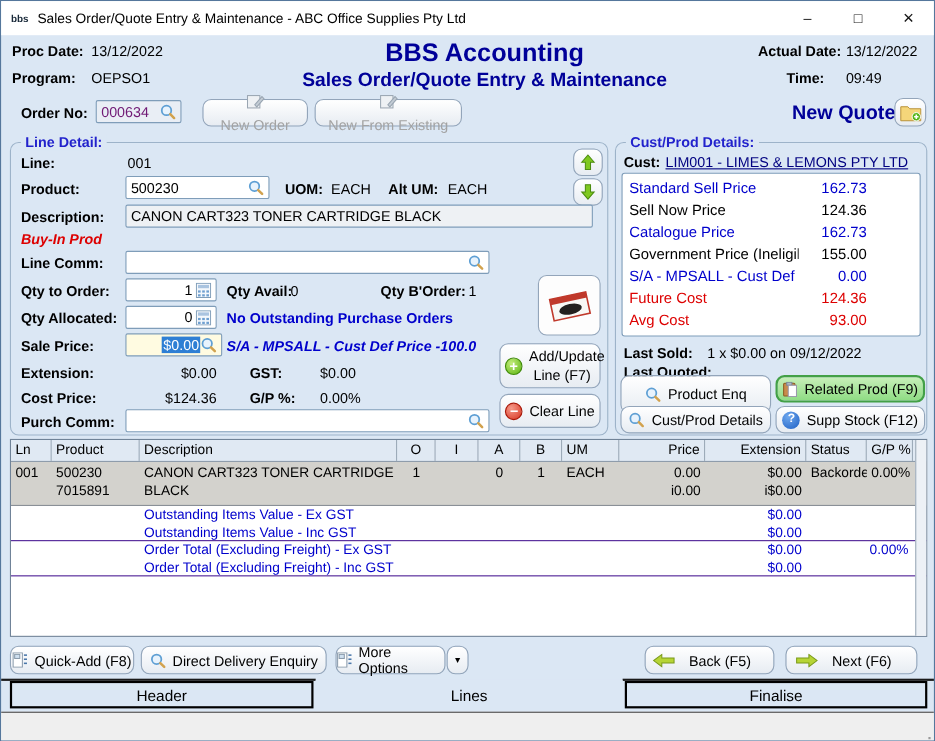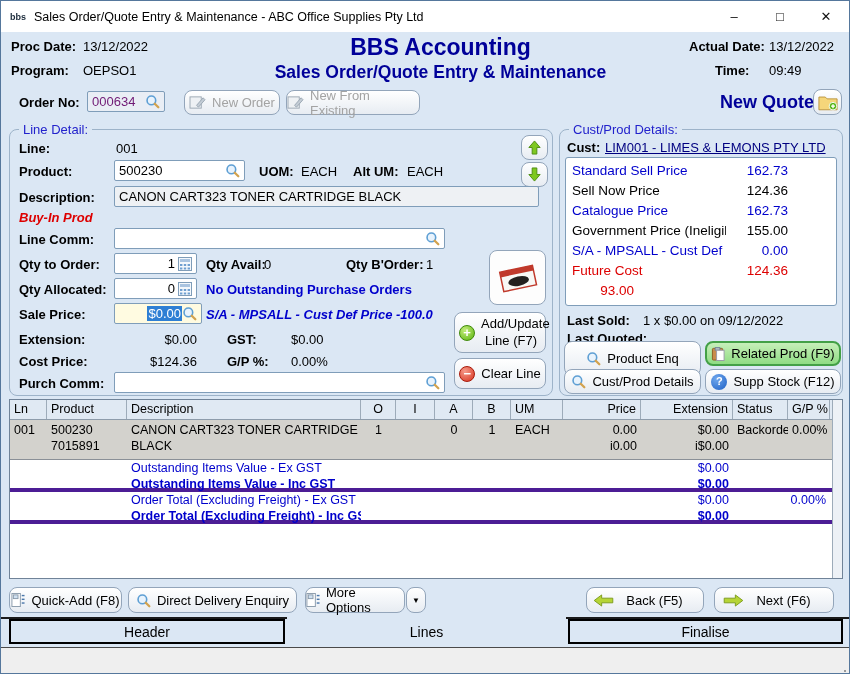--- a/index.html
+++ b/index.html
@@ -26,50 +26,50 @@
   
   .fld { position:absolute; height:21px; background:#fff; border:1px solid #7f9db9; border-radius:2px; display:flex; align-items:center; font-size:13px; padding:0 4px; color:#000; }
   .fld .tail { margin-left:auto; display:flex; align-items:center; }
   .fld.ro { background:#eef1f4; }
   .fld.dis { background:#e9eef5; color:#701a75;text-align:center; }
   .fld.cream { background:#fffbe1; }
   .selhl { background:#2e7fd4; color:#fff; padding:0 1px; }
 
   
   .btn { position:absolute; display:flex; align-items:center; justify-content:center; gap:6px; background:linear-gradient(#ffffff,#e7ecf2); border:1px solid #93a5ba; border-radius:8px; font-size:13px; color:#000; }
-  .btn.dis { color:#a3a3a3; }
+  .btn.dis { color:#a3a3a3;flex-direction:column; }
   .btn.green { background:linear-gradient(#c7efb9,#8fdc84); border:2px solid #43a047; }
   .btn .lab2 { line-height:1.25; text-align:center; }
 
   .pluscirc { width:16px; height:16px; border-radius:50%; background:radial-gradient(circle at 35% 30%, #c2ec7a, #5cb410); border:1px solid #3f8a08; color:#fff; font-weight:bold; font-size:13px; display:inline-flex; align-items:center; justify-content:center; line-height:1; }
   .minuscirc { width:16px; height:16px; border-radius:50%; background:radial-gradient(circle at 35% 30%, #f59a8a, #d83420); border:1px solid #a81808; color:#fff; font-weight:bold; font-size:13px; display:inline-flex; align-items:center; justify-content:center; line-height:1; }
   .qmark { width:16px; height:16px; border-radius:50%; background:radial-gradient(circle at 35% 30%, #6fa8ee, #1d5fc4); color:#fff; font-weight:bold; font-size:11px; display:inline-flex; align-items:center; justify-content:center; line-height:1; }
 
   
-  .group { position:absolute; border:1px solid #9db3c9; border-radius:8px; }
+  .group { position:absolute; border:1px solid #9db3c9; border-radius:8px;font-weight:bold; }
   .legend { position:absolute; top:-8px; left:9px; background:#dbe7f4; padding:0 4px; font-size:13px; color:#2222cc; white-space:nowrap; }
 
   
   .plist { position:absolute; left:564px; top:156px; width:272px; height:149px; background:#fff; border:1px solid #7f9db9; border-radius:3px; padding-top:2px; overflow:hidden; }
   .prow { display:flex; align-items:center; height:20px; padding:0 6px; font-size:13.5px; }
   .prow .plab { flex:1; overflow:hidden; white-space:nowrap; }
   .prow .pval { width:62px; text-align:right; margin-right:42px; }
 
   
   .tbl { position:absolute; left:8px; top:398px; width:834px; height:180px; background:#fff; border:1px solid #708398; --cols:37px 80px 234px 35px 39px 38px 38px 52px 78px 92px 55px 42px; }
   .thead { display:grid; grid-template-columns:var(--cols); height:20px; background:#e0e9f3; border-bottom:1px solid #8e9cab; }
   .thead .c { border-right:1px solid #9dabb9; padding:2px 4px; font-size:12.5px; overflow:hidden; white-space:nowrap; }
   .trow { display:grid; grid-template-columns:var(--cols); font-size:12.5px; line-height:1.3; }
   .trow .c { padding:2px 4px; overflow:hidden; white-space:nowrap; }
   .row1 { background:#d3d2cd; border-bottom:1px solid #8a9097; height:40px; }
   .srow { display:grid; grid-template-columns:var(--cols); height:16px; font-size:12.5px; color:#0000cc; line-height:16px; }
   .srow .desc { grid-column:3; padding-left:4px; white-space:nowrap; overflow:hidden; }
   .srow .val { grid-column:10; text-align:right; padding-right:4px; }
   .srow .gpc { grid-column:12; text-align:right; padding-right:4px; }
-  .bline { border-bottom:4px solid #4c1d95;font-weight:bold; }
+  .bline { border-bottom:1px solid #4c1d95; }
   .cc { text-align:center; } .cr { text-align:right; }
   .vscroll { position:absolute; right:0; top:0; bottom:0; width:10px; background:#edf1f6; border-left:1px solid #9dabb9; }
 
   
   .tabseg { position:absolute; top:616px; height:2px; background:#1a1a1a; }
   .tab { position:absolute; display:flex; align-items:center; justify-content:center; font-size:14px; background:#dbe7f4; color:#000; }
   .tab.boxed { top:618px; height:25px; border:2px solid #000; }
   .tab.active { top:617px; height:28px; }
 
   
@@ -318,20 +318,21 @@
     </div>
     <div class="prow">
       <span class="plab blue">S/A - MPSALL - Cust Def Pr...</span>
       <span class="pval blue">0.00</span>
     </div>
     <div class="prow">
       <span class="plab red">Future Cost</span>
       <span class="pval red">124.36</span>
     </div>
     <div class="prow">
+      <span class="plab red">Avg Cost</span>
       <span class="pval red">93.00</span>
     </div>
   </div>
 
   <span class="t b" style="left:566px;top:312px">Last Sold:</span>
   <span class="t" style="left:642px;top:312px">1 x $0.00 on 09/12/2022</span>
   <span class="t b" style="left:566px;top:330px">Last Quoted:</span>
 
   <div class="btn" style="left:563px;top:340px;width:137px;height:35px">
     <span class="icon">

